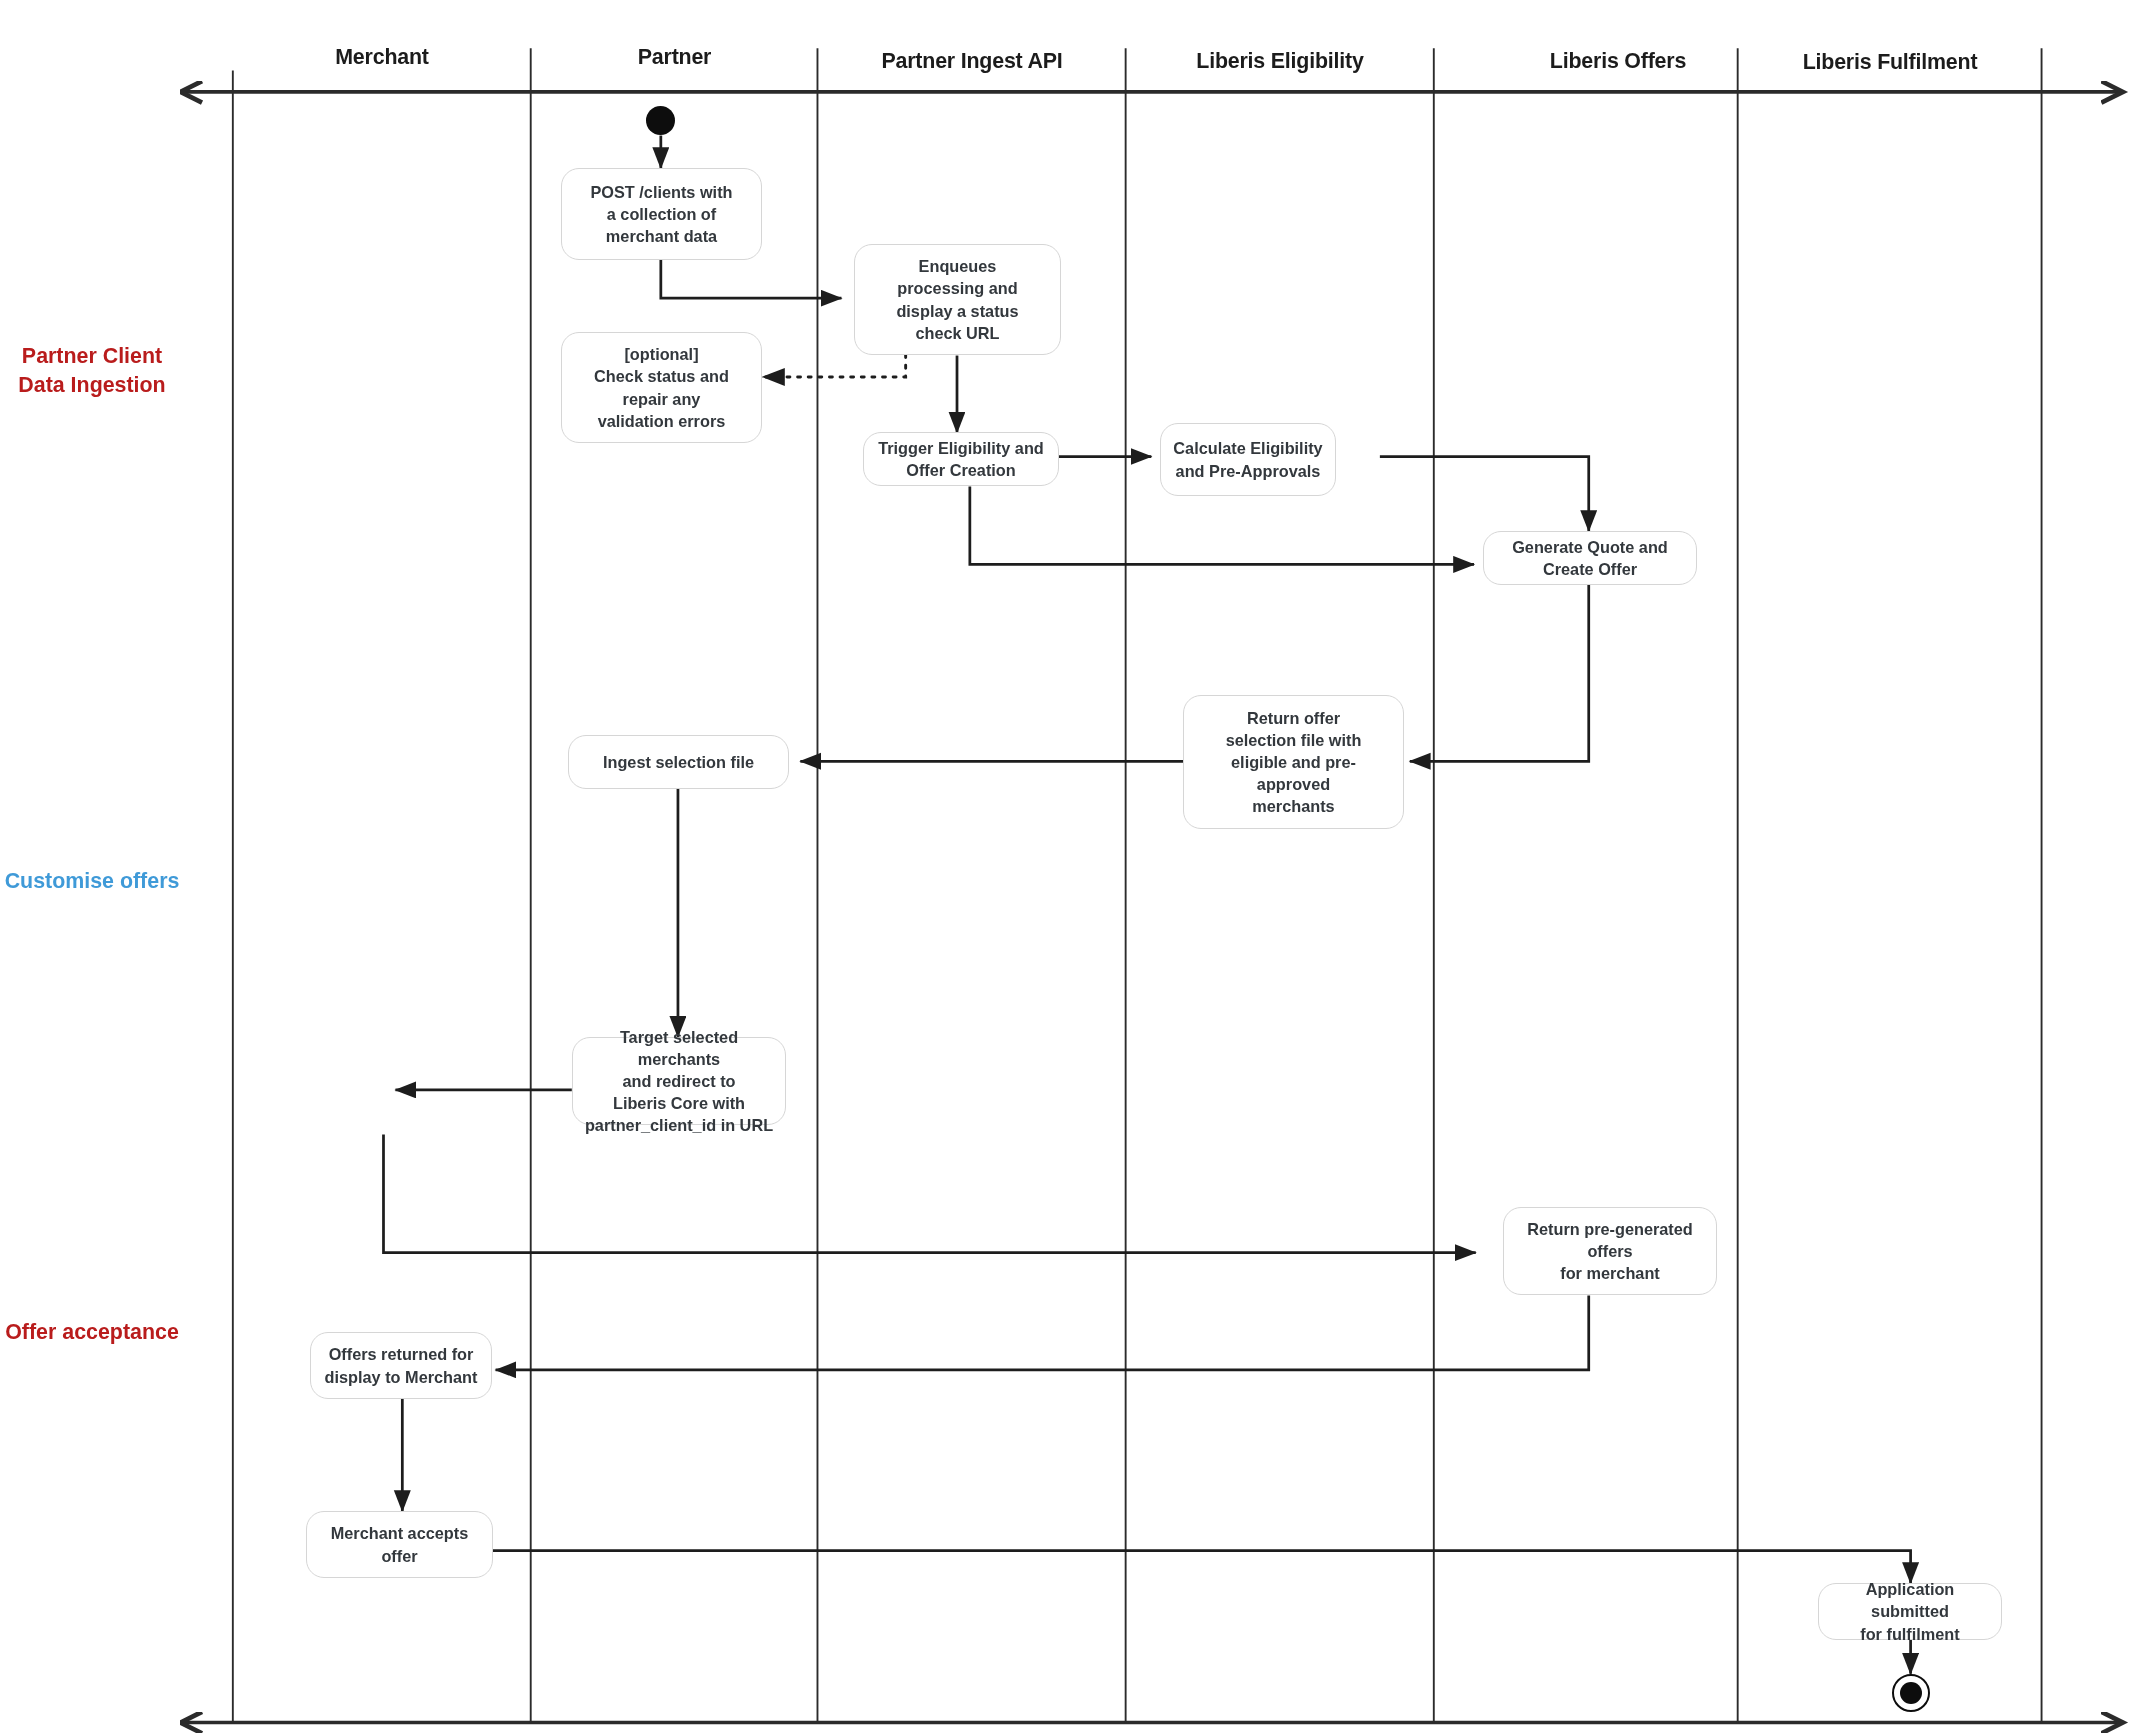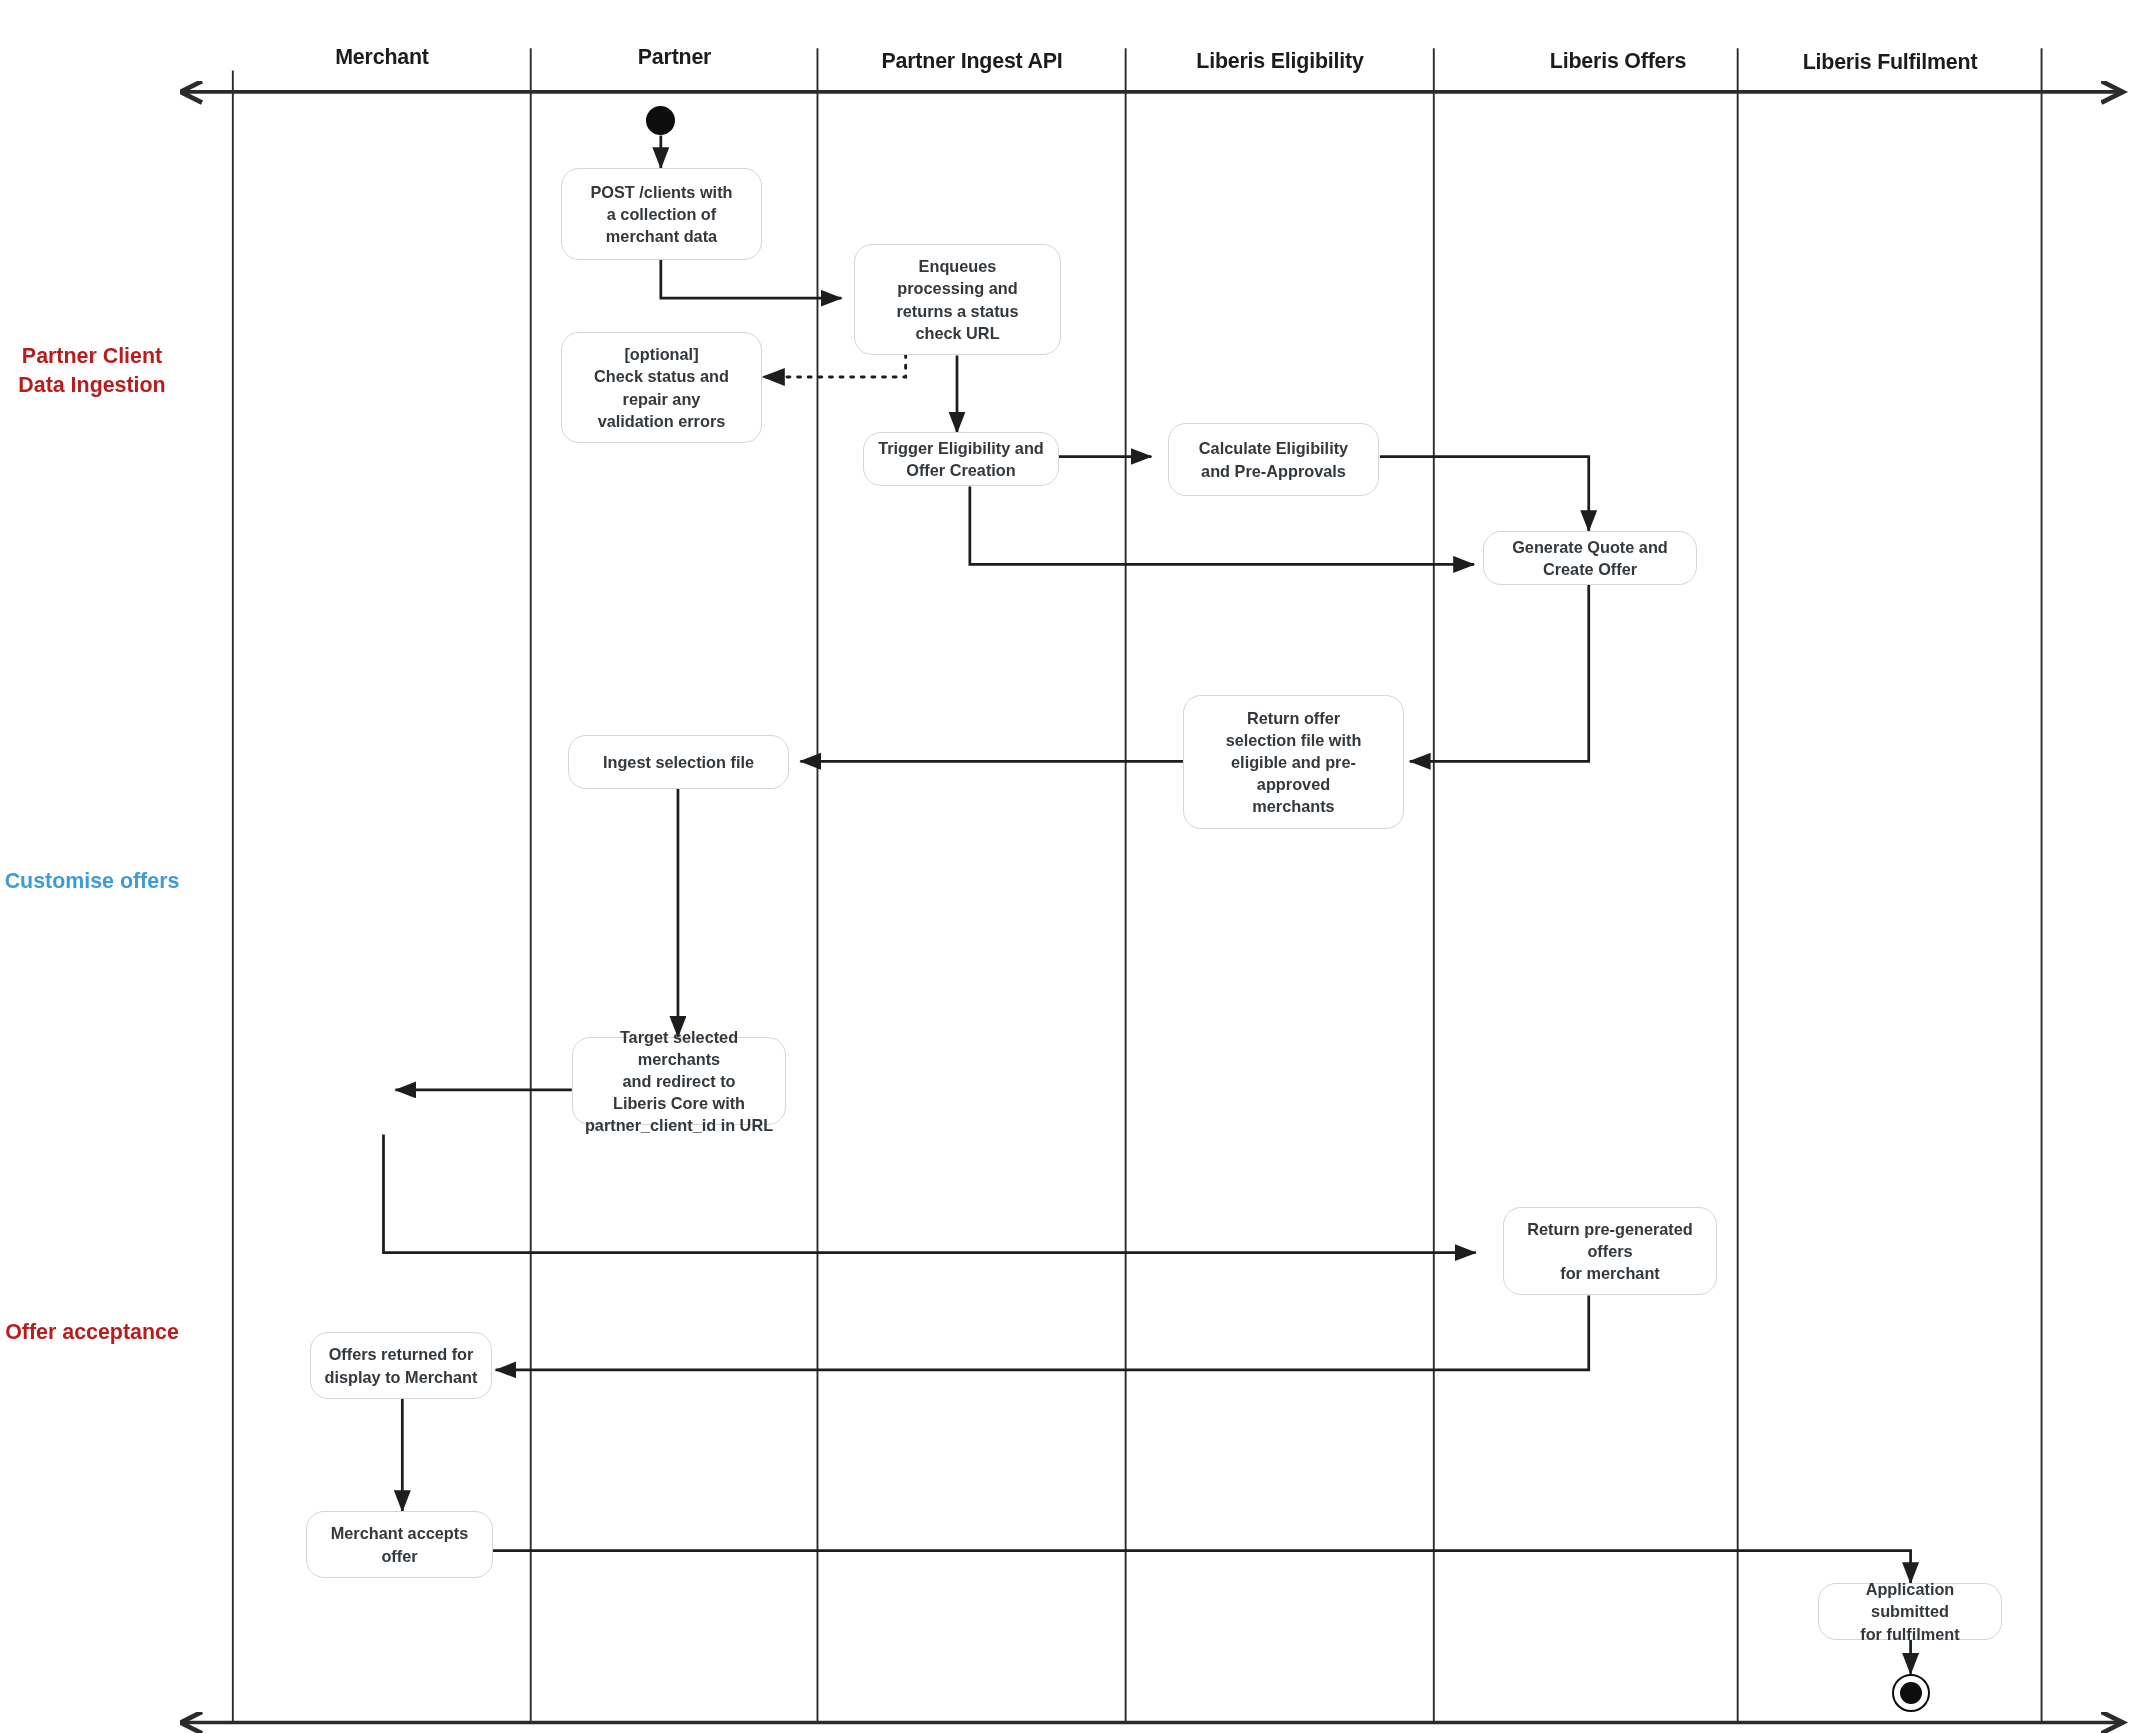--- a/index.html
+++ b/index.html
@@ -186,32 +186,32 @@
 
   <div class="start-node" style="left:646px; top:106px;"></div>
   <div class="end-node" style="left:1892px; top:1674px;"></div>
 
   <div class="node" style="left:561px; top:168px; width:201px; height:92px;">POST /clients with
 a collection of
 merchant data</div>
 
   <div class="node" style="left:854px; top:244px; width:207px; height:111px;">Enqueues
 processing and
-returns a status
+display a status
 check URL</div>
 
   <div class="node" style="left:561px; top:332px; width:201px; height:111px;">[optional]
 Check status and
 repair any
 validation errors</div>
 
   <div class="node" style="left:863px; top:432px; width:196px; height:54px;">Trigger Eligibility and
 Offer Creation</div>
 
-  <div class="node" style="left:1160px; top:423px; width:211px; height:73px;margin-left:8px;">Calculate Eligibility
+  <div class="node" style="left:1160px; top:423px; width:176px; height:73px;">Calculate Eligibility
 and Pre-Approvals</div>
 
   <div class="node" style="left:1483px; top:531px; width:214px; height:54px;">Generate Quote and
 Create Offer</div>
 
   <div class="node" style="left:1183px; top:695px; width:221px; height:134px;">Return offer
 selection file with
 eligible and pre-
 approved
 merchants</div>

